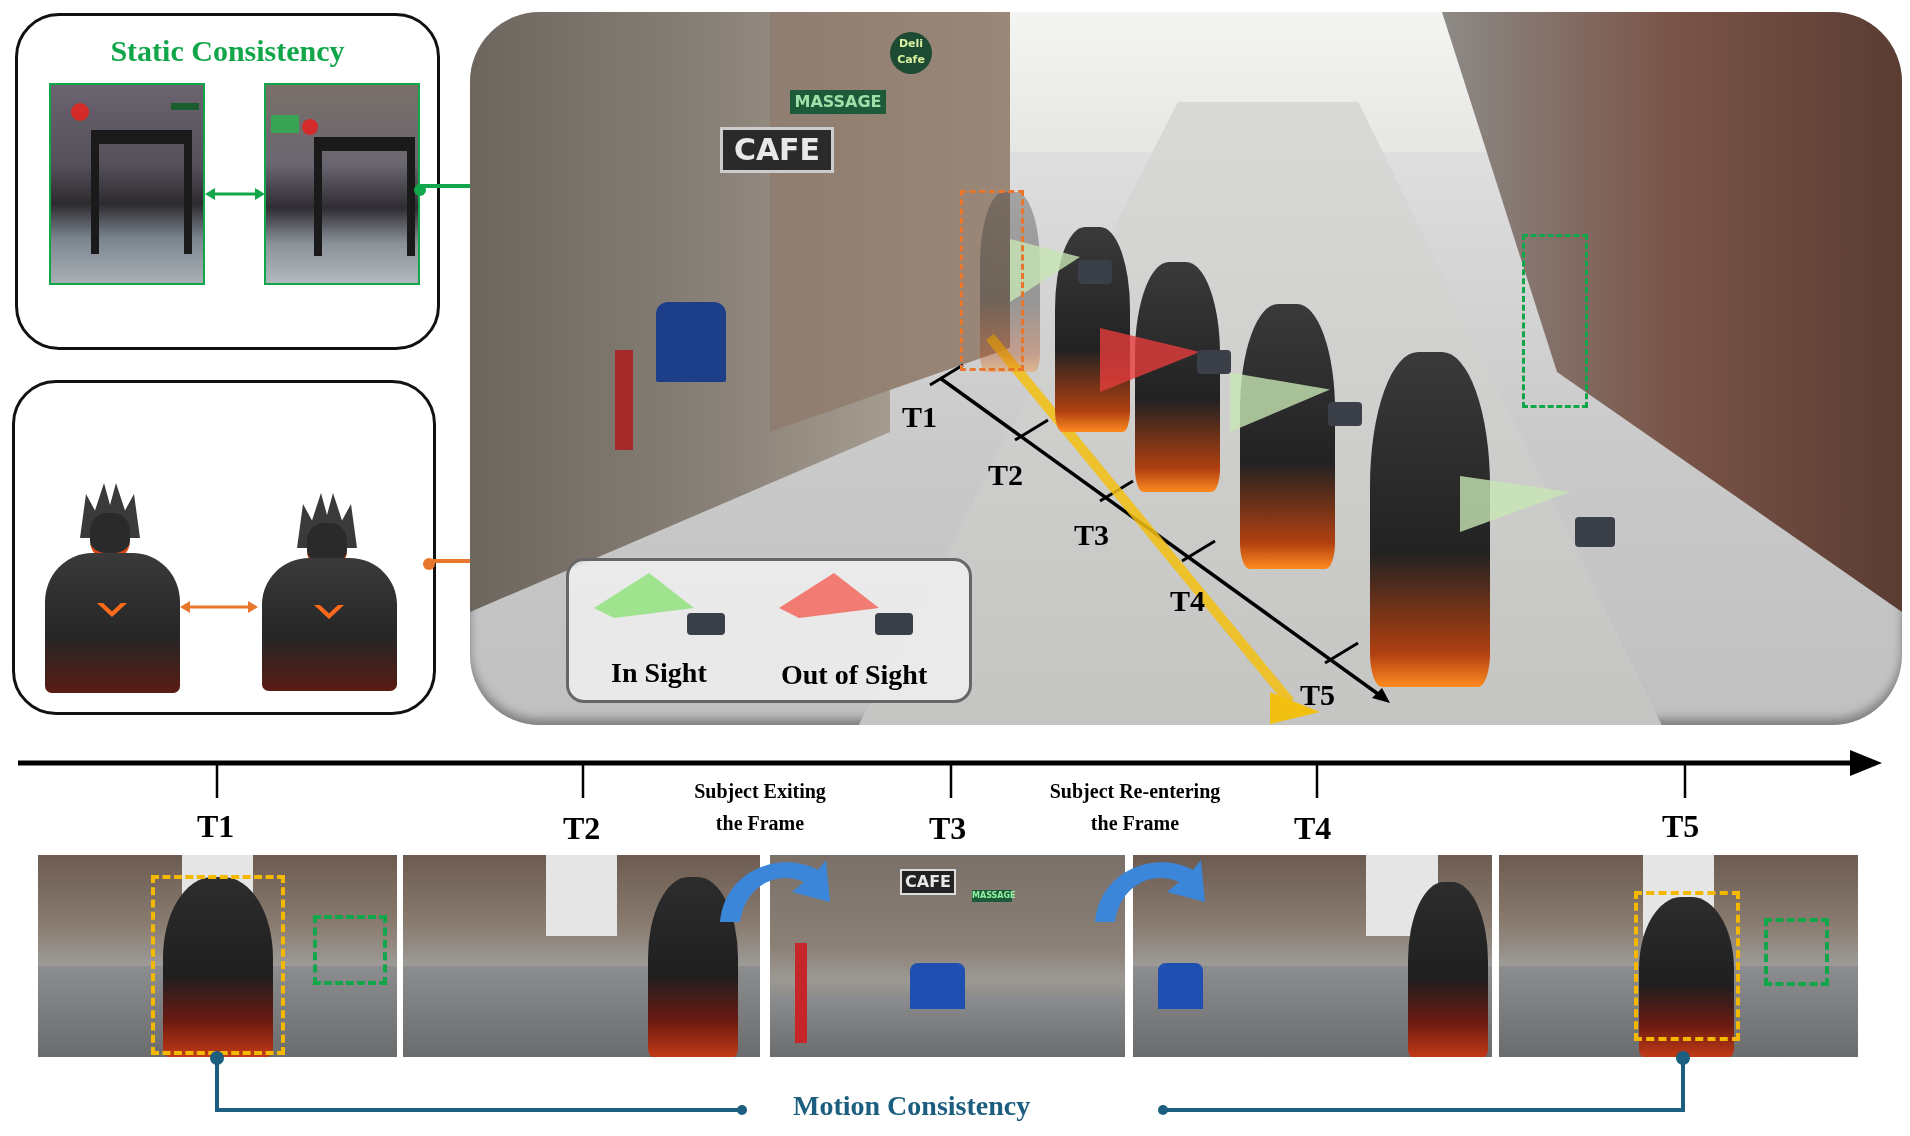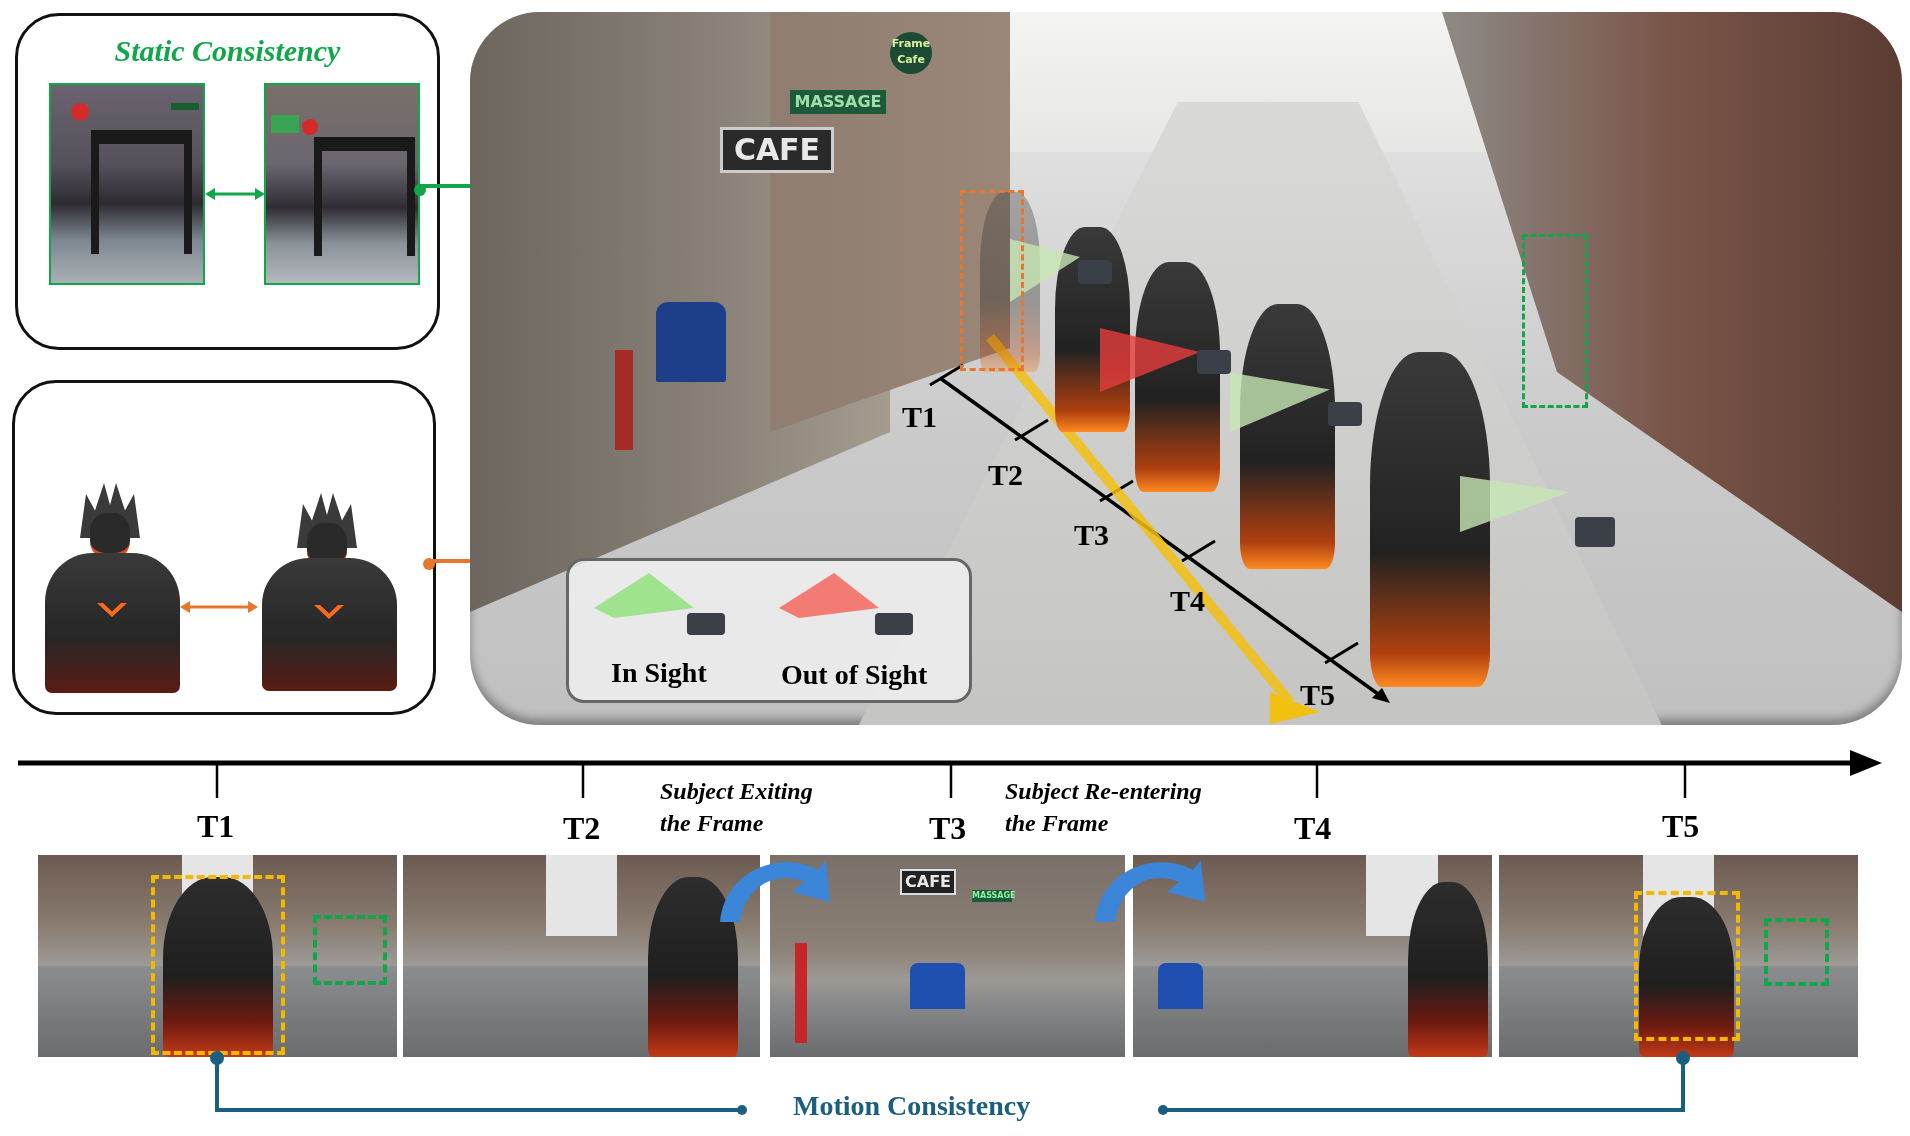--- a/index.html
+++ b/index.html
@@ -22,28 +22,28 @@
   .sign{position:absolute;color:#e8e8e8;font-family:"DejaVu Sans",sans-serif;font-weight:bold;text-align:center;}
   .legend{position:absolute;left:96px;top:546px;width:406px;height:145px;border:3px solid #666;border-radius:18px;background:rgba(240,240,240,.85);box-sizing:border-box;}
   .legend-label{position:absolute;font-weight:bold;font-size:28px;color:#000;white-space:nowrap;}
   .tl-label{position:absolute;font-weight:bold;font-size:30px;color:#000;}
   .frame{position:absolute;top:855px;height:202px;overflow:hidden;background:linear-gradient(180deg,#6c5b51 0%,#8a7c70 35%,#9d9b98 55%,#7d7e80 75%,#5f6163 100%);}
   .frame .street{position:absolute;left:0;right:0;bottom:0;height:45%;background:linear-gradient(#8c8d8f,#6b6c6e);}
   .frame .sky2{position:absolute;left:40%;width:20%;top:0;height:40%;background:#e5e5e5;}
   .knight{position:absolute;bottom:0;background:linear-gradient(#2d2d2d,#1f1f1f 55%,#6b1a10 80%,#c23a16);border-radius:45% 45% 5% 5%;}
   .dash-y{position:absolute;border:4px dashed #f5b800;box-sizing:border-box;}
   .dash-g{position:absolute;border:4px dashed #12a64a;box-sizing:border-box;}
-  .caption{position:absolute;font-weight:bold;font-size:24px;text-align:left;line-height:32px;color:#000;font-style:italic;}
+  .caption{position:absolute;font-weight:bold;font-size:20px;text-align:center;line-height:32px;color:#000;}
   .motion{position:absolute;font-weight:bold;font-size:28px;color:#1b5e80;}
 </style>
 </head>
 <body>
 
 <div class="panel" style="left:15px;top:13px;width:425px;height:337px;">
-  <div class="panel-title" style="top:18px;color:#12a64a;font-style:italic;">Static Consistency</div>
+  <div class="panel-title" style="top:18px;color:#12a64a;">Static Consistency</div>
   <div class="thumb" style="left:31px;top:67px;width:156px;height:202px;border:2px solid #12a64a;background:linear-gradient(180deg,#6b6470 0%,#55505a 40%,#2d2b30 60%,#7c8690 78%,#a9b0b5 100%);">
     <div class="abs" style="left:40px;top:45px;width:85px;height:110px;border-top:14px solid #1a1a1a;border-left:8px solid #1a1a1a;border-right:8px solid #1a1a1a;"></div>
     <div class="abs" style="left:20px;top:18px;width:18px;height:18px;border-radius:50%;background:#d42a2a;"></div>
     <div class="abs" style="left:120px;top:18px;width:28px;height:7px;background:#1a5e30;"></div>
   </div>
   <svg class="abs" style="left:187px;top:170px;" width="60" height="16">
     <line x1="6" y1="8" x2="54" y2="8" stroke="#12a64a" stroke-width="3"></line>
     <polygon points="0,8 10,2 10,14" fill="#12a64a"></polygon>
     <polygon points="60,8 50,2 50,14" fill="#12a64a"></polygon>
   </svg>
@@ -83,21 +83,21 @@
 
 <div class="scene">
   <div class="sky"></div>
   <div class="bldg-l"></div>
   <div class="bldg-l2"></div>
   <div class="bldg-r"></div>
   <div class="road"></div>
 
   <div class="sign" style="left:250px;top:115px;width:108px;height:40px;line-height:40px;font-size:30px;background:#2a2a2a;border:3px solid #ccc;">CAFE</div>
   <div class="sign" style="left:320px;top:78px;width:96px;height:24px;line-height:24px;font-size:16px;background:#1d5a3a;color:#9fe0a8;">MASSAGE</div>
-  <div class="sign" style="left:420px;top:20px;width:42px;height:42px;font-size:11px;line-height:16px;padding-top:4px;box-sizing:border-box;border-radius:50%;background:#1d4a32;color:#d8f0a0;">Frame Cafe</div>
+  <div class="sign" style="left:420px;top:20px;width:42px;height:42px;font-size:11px;line-height:16px;padding-top:4px;box-sizing:border-box;border-radius:50%;background:#1d4a32;color:#d8f0a0;">Deli Cafe</div>
 
   <div class="abs" style="left:186px;top:290px;width:70px;height:80px;background:#1d3f8a;border-radius:12px 12px 2px 2px;"></div>
   <div class="abs" style="left:145px;top:338px;width:18px;height:100px;background:#a52a2a;"></div>
 
   <svg class="abs" style="left:0;top:0;" width="1432" height="713">
     <line x1="470" y1="366" x2="915" y2="687" stroke="#000" stroke-width="3.5"></line>
     <polygon points="920,691 902,686 912,676" fill="#000"></polygon>
     <line x1="460" y1="373" x2="493" y2="353" stroke="#000" stroke-width="3"></line>
     <line x1="545" y1="428" x2="578" y2="408" stroke="#000" stroke-width="3"></line>
     <line x1="630" y1="489" x2="663" y2="469" stroke="#000" stroke-width="3"></line>

